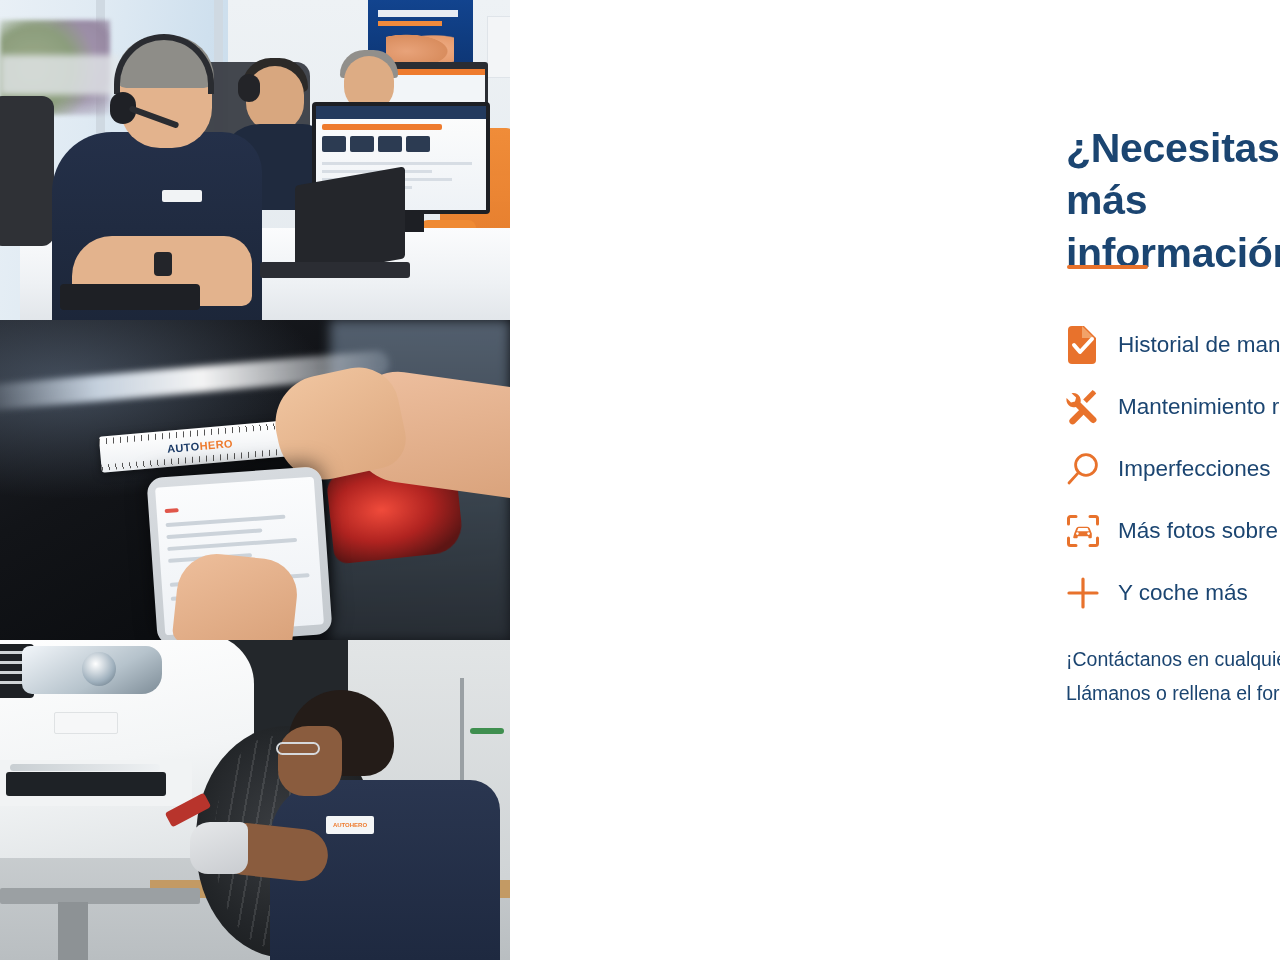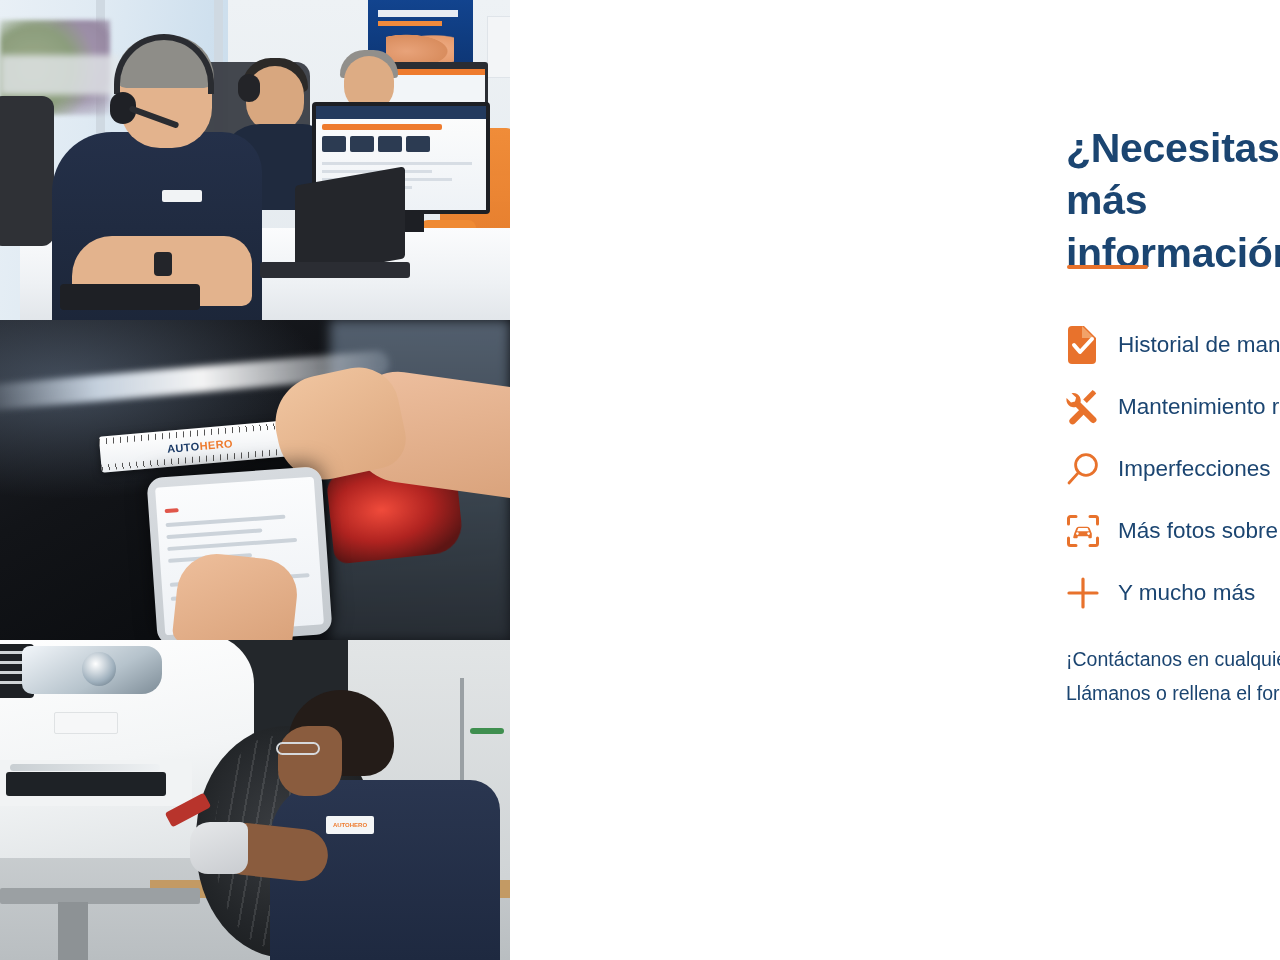--- a/index.html
+++ b/index.html
@@ -418,21 +418,21 @@
         <span class="lbl">Más fotos sobre el coche</span>
       </div>
 
       <div class="feature">
         <span class="ico">
           <svg width="34" height="34" viewBox="0 0 34 34">
             <line x1="17" y1="3" x2="17" y2="31" stroke="#e8722c" stroke-width="3.2" stroke-linecap="round"></line>
             <line x1="3" y1="17" x2="31" y2="17" stroke="#e8722c" stroke-width="3.2" stroke-linecap="round"></line>
           </svg>
         </span>
-        <span class="lbl">Y mucho más</span>
+        <span class="lbl">Y coche más</span>
       </div>
 
     </div>
 
     <p class="contact">¡Contáctanos en cualquier momento para más información!
 Llámanos o rellena el formulario de contacto.</p>
 
   </div>
 </div>
 

